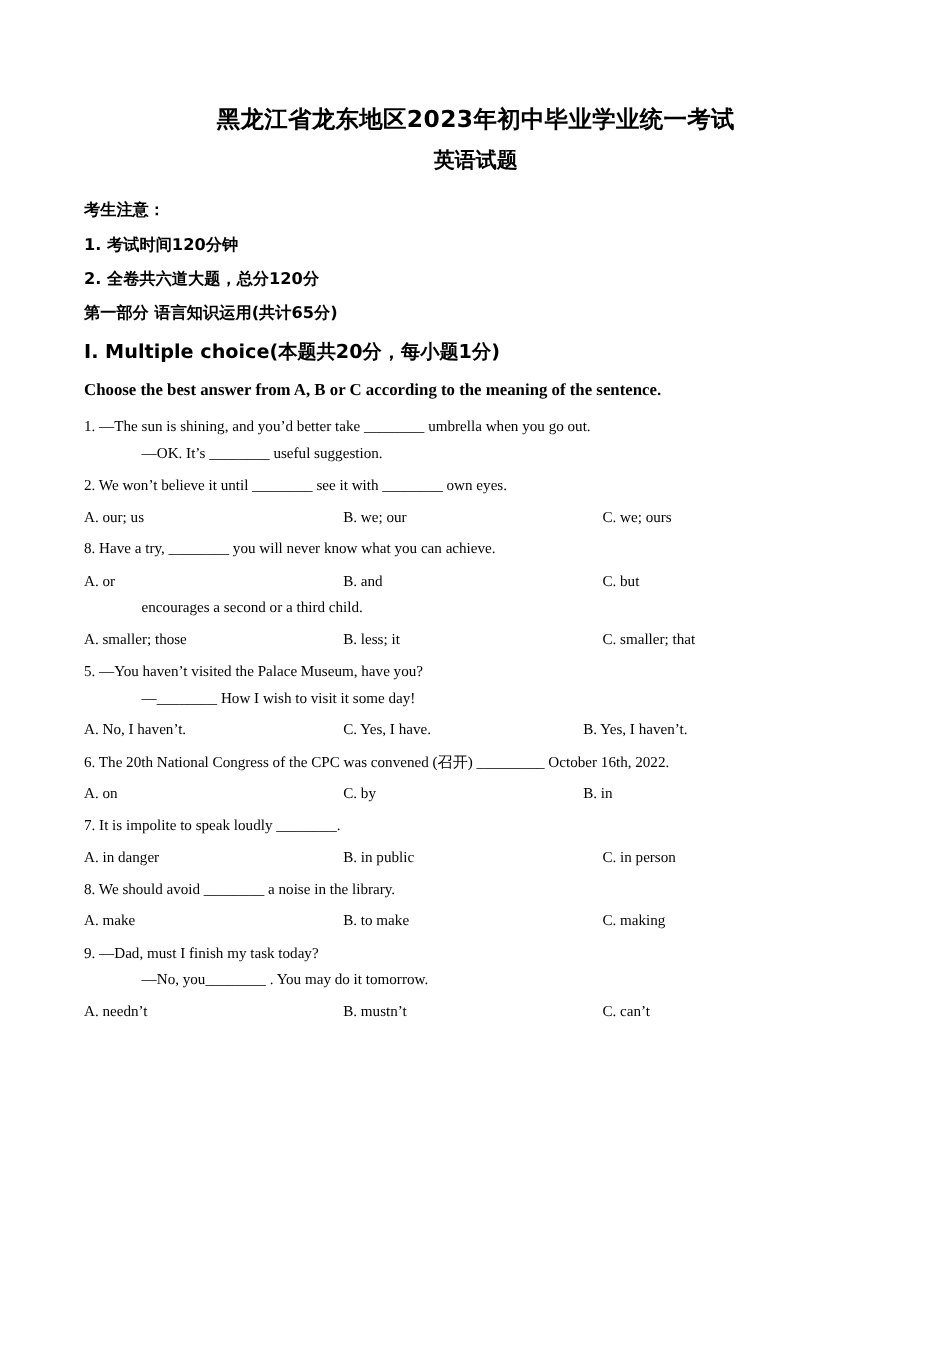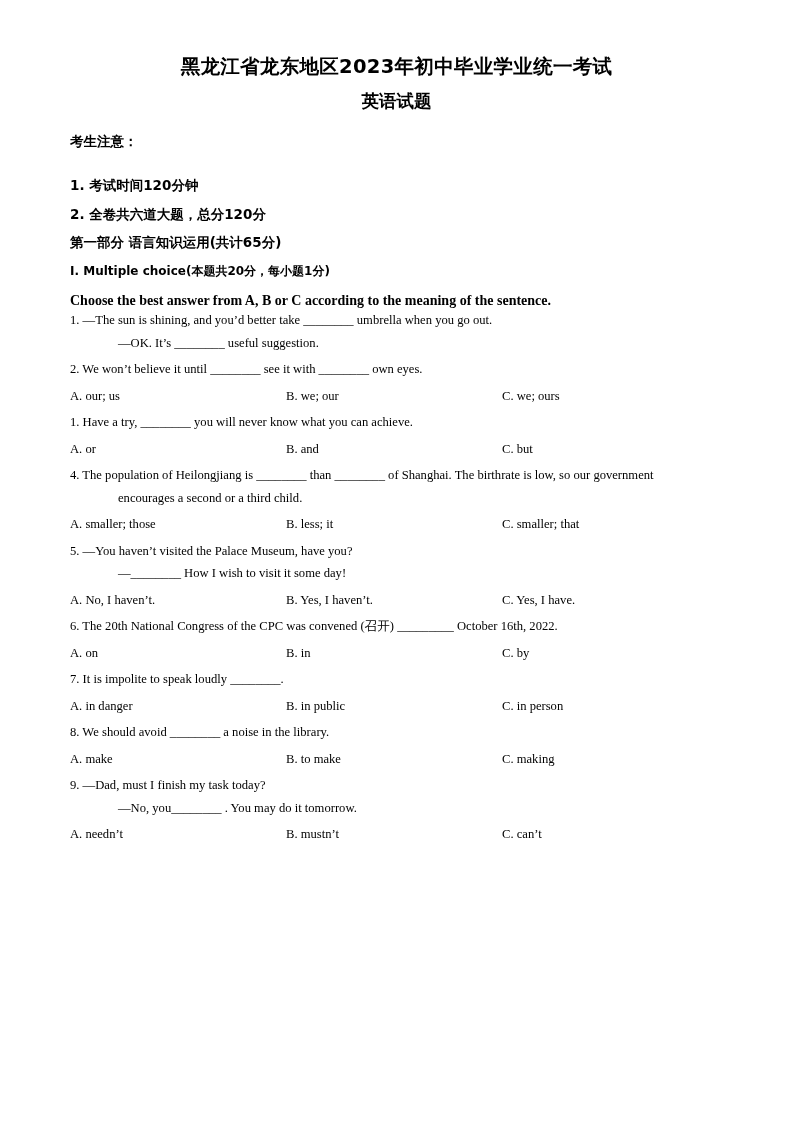--- a/index.html
+++ b/index.html
@@ -24,63 +24,65 @@
     text-align: center;
     margin-bottom: 10px;
   }
   .title-main {
     font-family: "DejaVu Sans", sans-serif;
     font-weight: bold;
     font-size: 19.5px;
     letter-spacing: 0.3px;
     line-height: 1.5;
     margin-bottom: 6px;
+    margin-top: 33px;
   }
   .title-sub {
     font-family: "DejaVu Sans", sans-serif;
     font-weight: bold;
     font-size: 17.5px;
     line-height: 1.6;
     margin-bottom: 16px;
   }
   .notice-heading {
     font-family: "DejaVu Sans", sans-serif;
     font-weight: bold;
     font-size: 13.5px;
     margin-top: 18px;
-    margin-bottom: 24px;
+    margin-bottom: 10px;
   }
   .notice-item {
     font-family: "DejaVu Sans", sans-serif;
     font-weight: bold;
     font-size: 13.5px;
     margin-bottom: 8px;
     line-height: 1.5;
   }
   .part-heading {
     font-family: "DejaVu Sans", sans-serif;
     font-weight: bold;
     font-size: 13.5px;
     margin-top: 2px;
     margin-bottom: 8px;
     line-height: 1.5;
   }
   .section-heading {
     font-family: "DejaVu Sans", sans-serif;
     font-weight: bold;
-    font-size: 12px;
+    font-size: 16px;
     margin-top: 10px;
     margin-bottom: 8px;
     line-height: 1.5;
   }
   .instruction {
     font-family: "Liberation Serif", serif;
     font-weight: bold;
     font-size: 14px;
     margin-top: 10px;
+    margin-bottom: 10px;
     line-height: 1.5;
   }
   .q-line {
     font-size: 12.6px;
     line-height: 1.55;
     margin-bottom: 7px;
   }
   .q-line.cont {
     margin-top: -4px;
     margin-left: 48px;
@@ -124,54 +126,53 @@
   <div>
     <div class="q-line">2. We won’t believe it until ________ see it with ________ own eyes.</div>
     <div class="options">
       <div class="opt opt-a">A. our; us</div>
       <div class="opt opt-b">B. we; our</div>
       <div class="opt opt-c">C. we; ours</div>
     </div>
   </div>
 
   <div>
-    <div class="q-line">1. Have a try, ________ you will never know what you can achieve.</div>
+    <div class="q-line">8. Have a try, ________ you will never know what you can achieve.</div>
     <div class="options">
       <div class="opt opt-a">A. or</div>
       <div class="opt opt-b">B. and</div>
       <div class="opt opt-c">C. but</div>
     </div>
   </div>
 
   <div>
-    <div class="q-line">4. The population of Heilongjiang is ________ than ________ of Shanghai. The birthrate is low, so our government</div>
     <div class="q-line cont">encourages a second or a third child.</div>
     <div class="options">
       <div class="opt opt-a">A. smaller; those</div>
       <div class="opt opt-b">B. less; it</div>
       <div class="opt opt-c">C. smaller; that</div>
     </div>
   </div>
 
   <div>
     <div class="q-line">5. —You haven’t visited the Palace Museum, have you?</div>
     <div class="q-line cont">—________ How I wish to visit it some day!</div>
     <div class="options">
       <div class="opt opt-a">A. No, I haven’t.</div>
+      <div class="opt opt-c">C. Yes, I have.</div>
       <div class="opt opt-b">B. Yes, I haven’t.</div>
-      <div class="opt opt-c">C. Yes, I have.</div>
     </div>
   </div>
 
   <div>
     <div class="q-line">6. The 20th National Congress of the CPC was convened (召开) _________ October 16th, 2022.</div>
     <div class="options">
       <div class="opt opt-a">A. on</div>
+      <div class="opt opt-c">C. by</div>
       <div class="opt opt-b">B. in</div>
-      <div class="opt opt-c">C. by</div>
     </div>
   </div>
 
   <div>
     <div class="q-line">7. It is impolite to speak loudly ________.</div>
     <div class="options">
       <div class="opt opt-a">A. in danger</div>
       <div class="opt opt-b">B. in public</div>
       <div class="opt opt-c">C. in person</div>
     </div>

